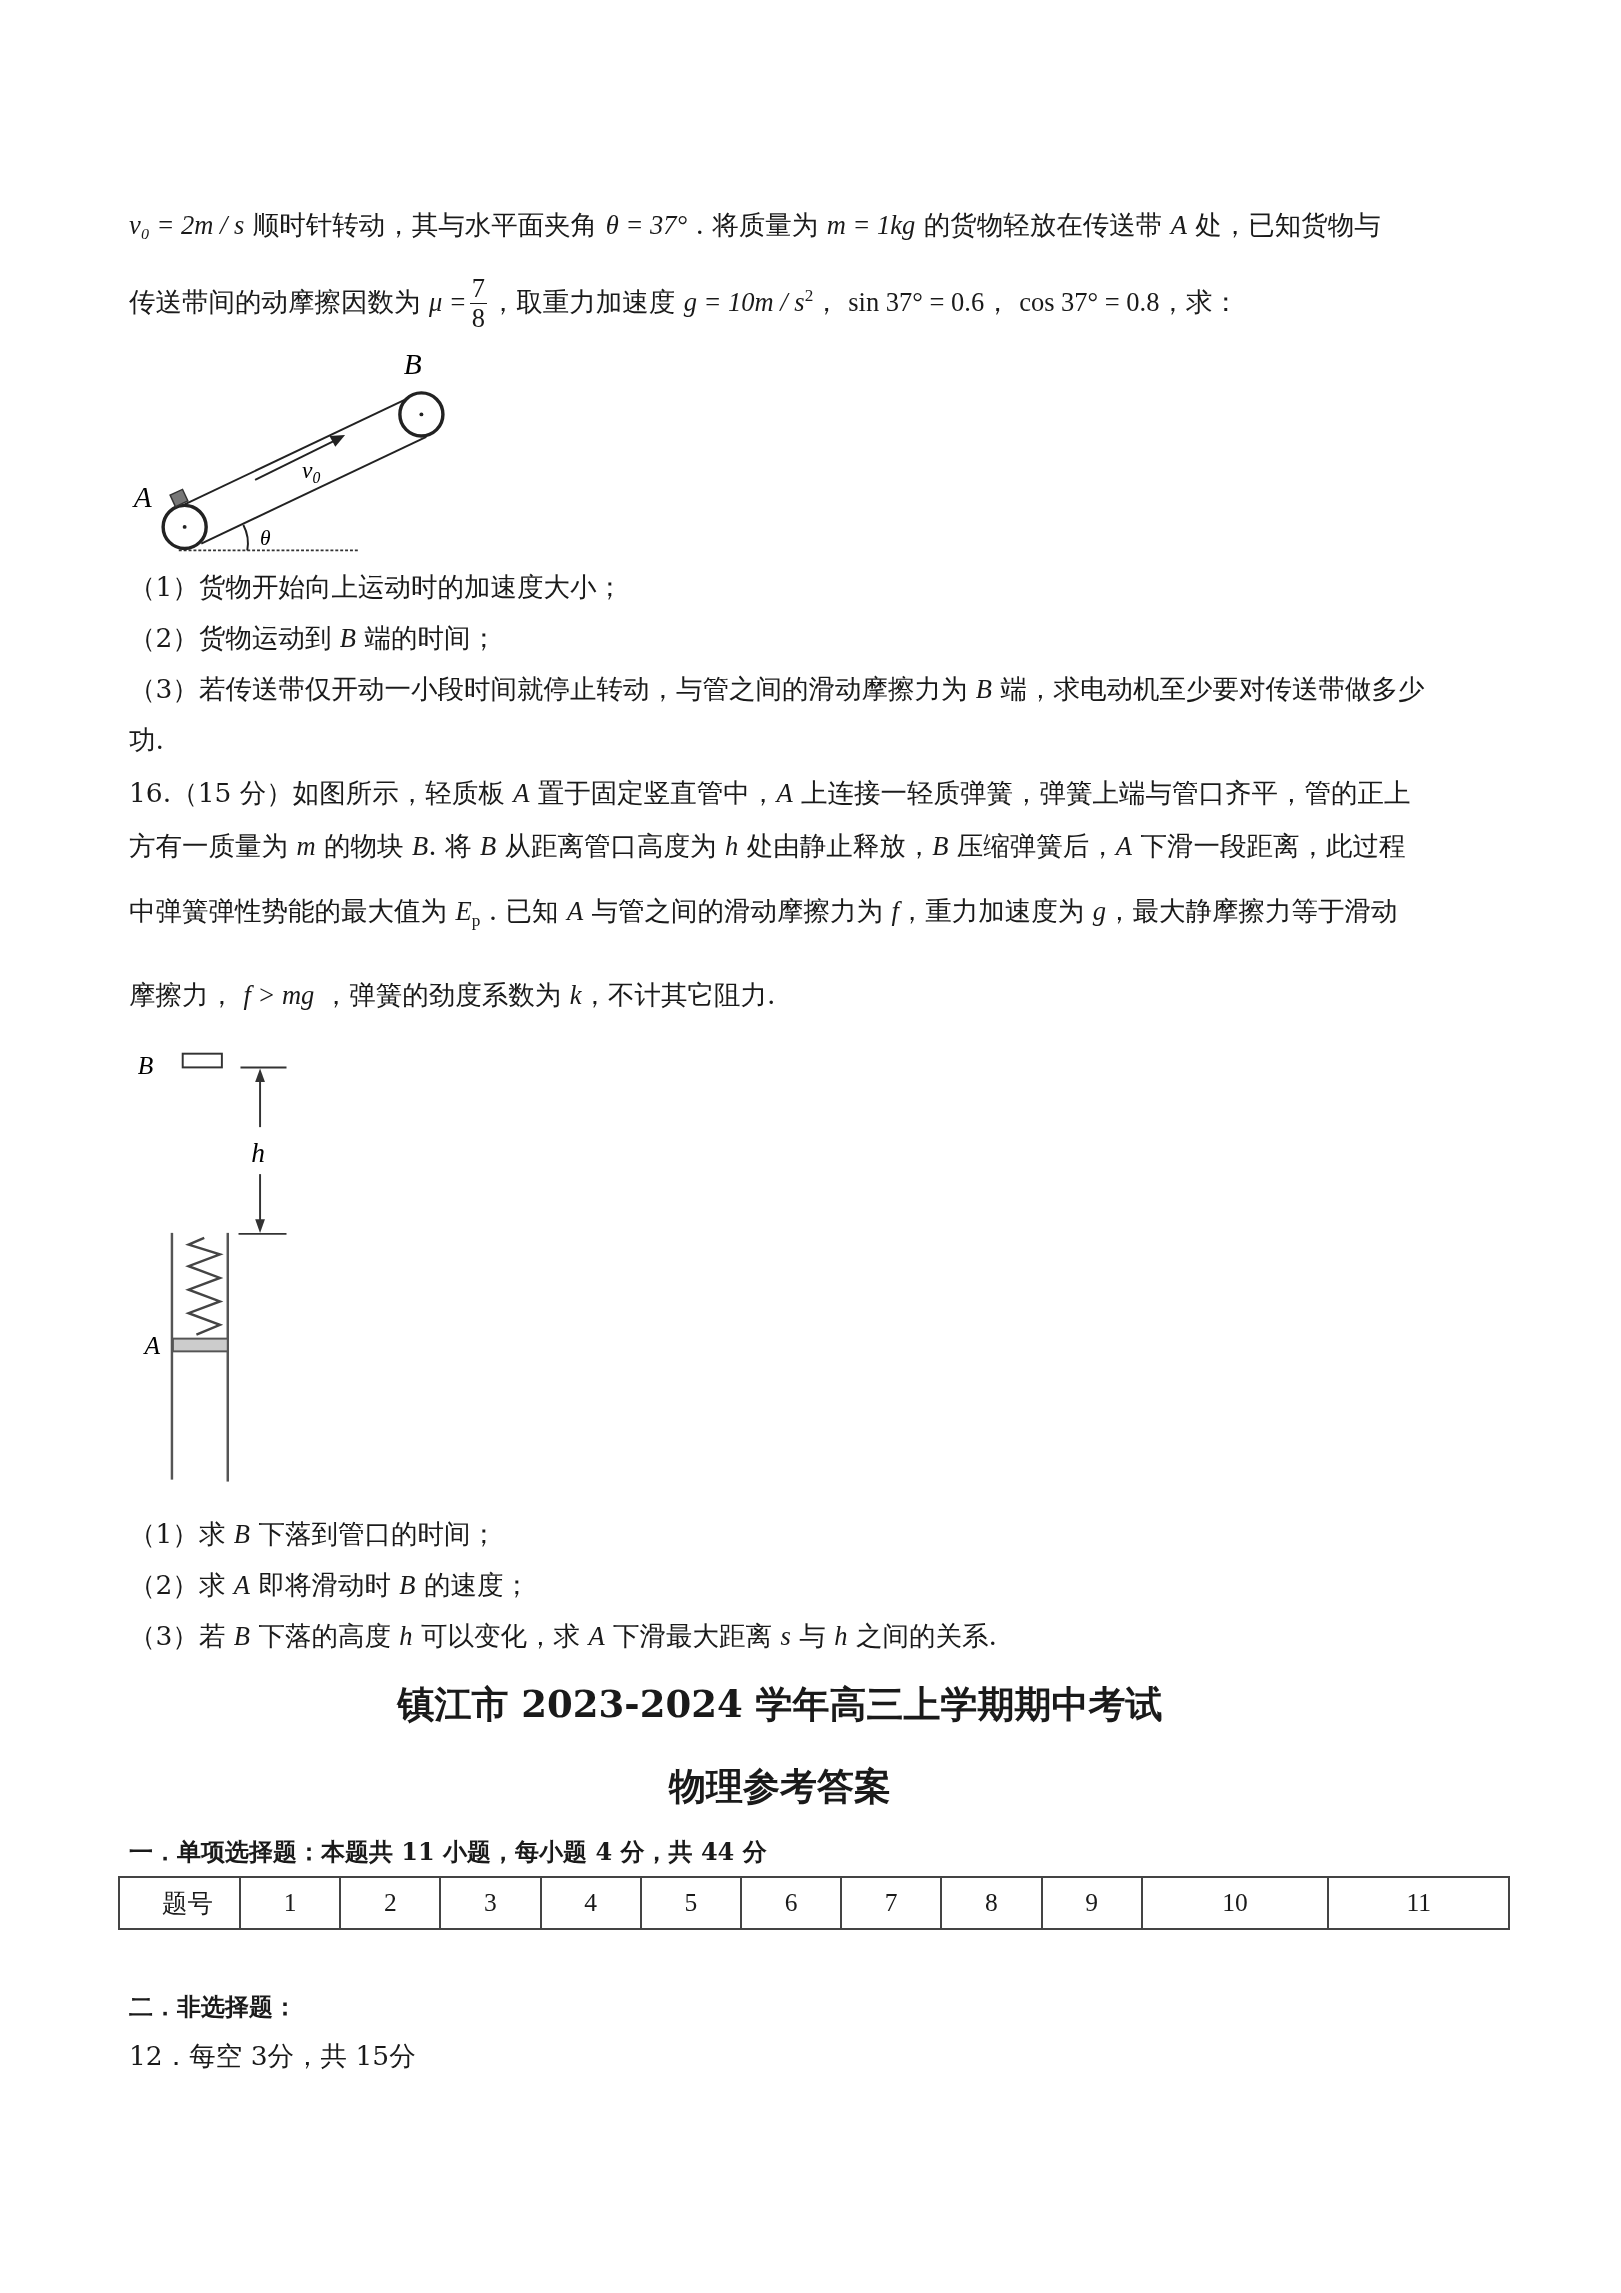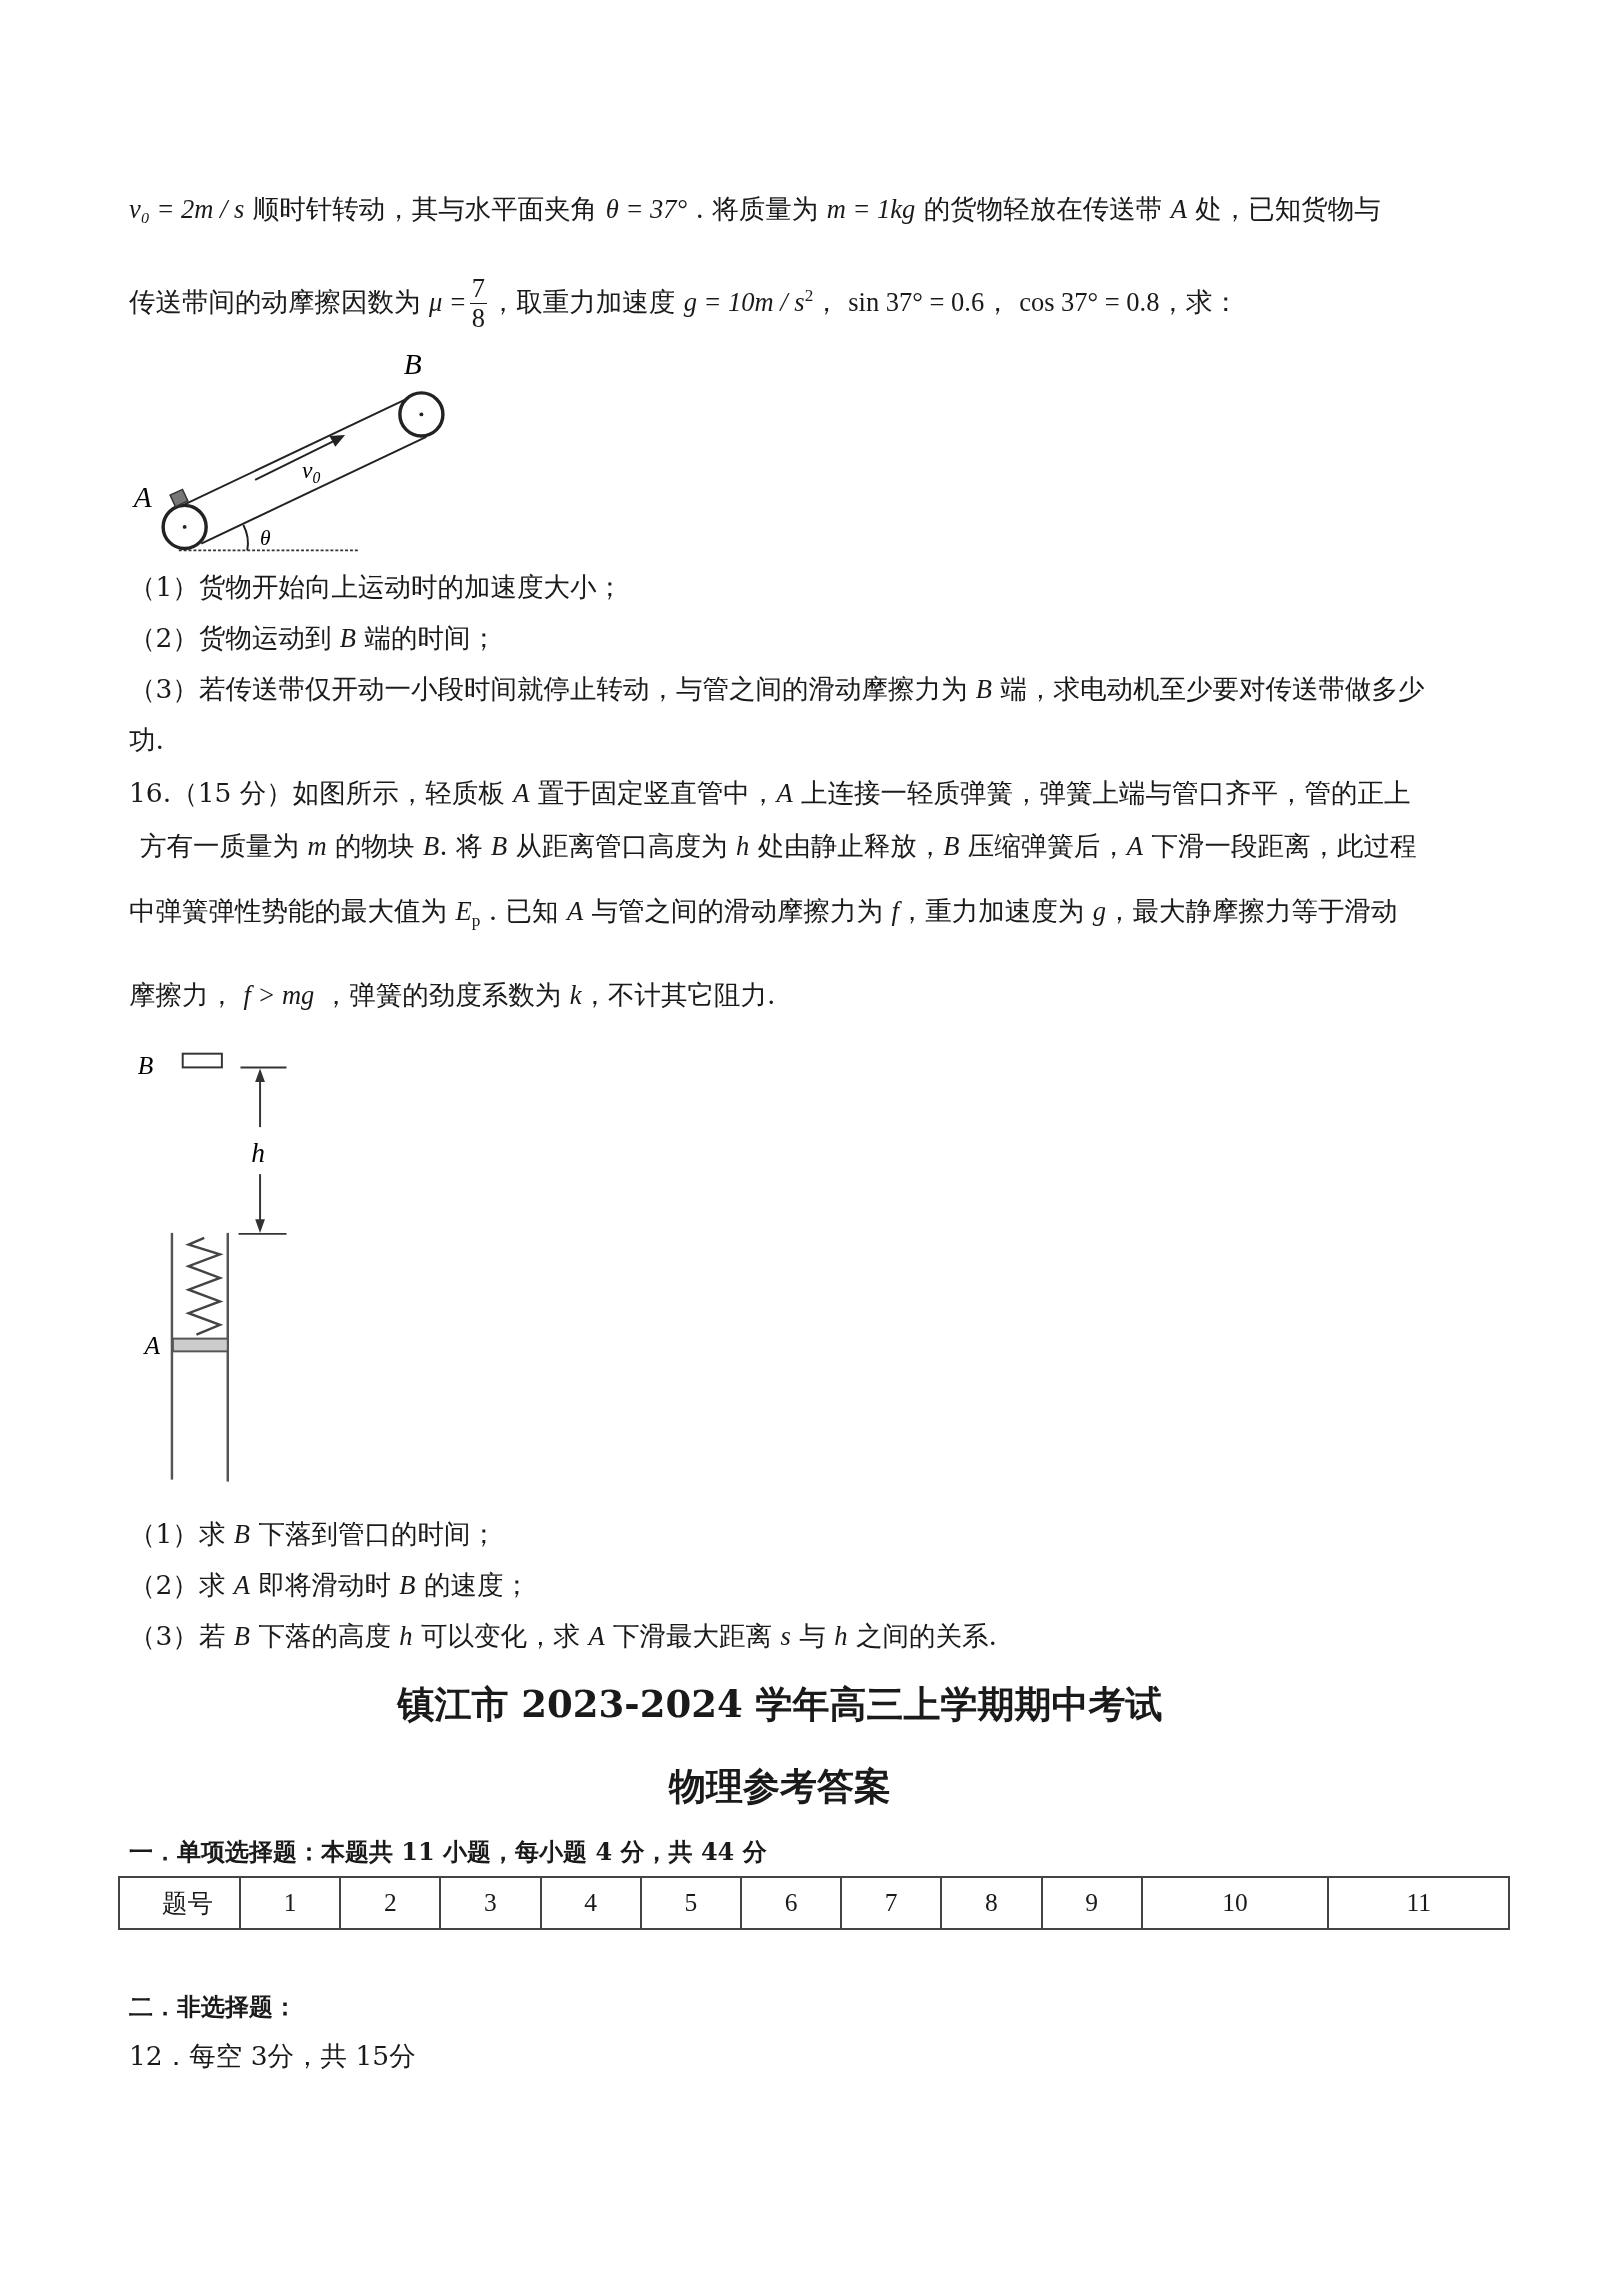--- a/index.html
+++ b/index.html
@@ -15,21 +15,21 @@
   .title { position: absolute; left: 0; width: 1560px; text-align: center; font-weight: bold; font-size: 37px; line-height: 45px; font-family: "DejaVu Serif", serif; }
   .sect { font-weight: bold; font-size: 24px; }
   table.ans { position: absolute; left: 118px; top: 1876px; width: 1392px; border-collapse: collapse; font-size: 25.5px; }
   table.ans td { border: 2px solid #444; height: 50px; text-align: center; font-family: "Liberation Serif", serif; padding: 0; }
   table.ans td.hdr { width: 103px; font-family: "DejaVu Sans", sans-serif; padding-left: 16px; }
   svg { position: absolute; }
 </style>
 </head>
 <body>
 
-<div class="line" style="top:192px;">
+<div class="line" style="top:208px;">
   <span class="it">v₀ = 2m / s</span><span> 顺时针转动，其与水平面夹角 </span><span class="it">θ = 37°</span><span> . 将质量为 </span><span class="it">m = 1kg</span><span> 的货物轻放在传送带 </span><span class="it">A</span><span> 处，已知货物与</span>
 </div>
 
 <div class="line" style="top:274px;">
   <span>传送带间的动摩擦因数为 </span><span class="it">μ =</span><span class="frac"><span class="num">7</span><span>8</span></span><span>，取重力加速度 </span><span class="it">g = 10m / s</span><sup class="m">2</sup><span>， </span><span class="m">sin 37° = 0.6</span><span>， </span><span class="m">cos 37° = 0.8</span><span>，求：</span>
 </div>
 
 <svg style="left:118px; top:343px;" width="372" height="225" viewBox="0 0 380 230">
   <line x1="62" y1="212" x2="245" y2="212" stroke="#333" stroke-width="2" stroke-dasharray="3,2"></line>
   <circle cx="68" cy="188" r="22" fill="none" stroke="#222" stroke-width="3.5"></circle>
@@ -57,21 +57,21 @@
 <div class="line" style="top:672px;">
   <span>（3）</span><span>若传送带仅开动一小段时间就停止转动，与管之间的滑动摩擦力为 </span><span class="it">B</span><span> 端，求电动机至少要对传送带做多少</span>
 </div>
 <div class="line" style="top:723px;">
   <span>功.</span>
 </div>
 
 <div class="line" style="top:776px;">
   <span>16.</span><span>（15 分）</span><span>如图所示，轻质板 </span><span class="it">A</span><span> 置于固定竖直管中，</span><span class="it">A</span><span> 上连接一轻质弹簧，弹簧上端与管口齐平，管的正上</span>
 </div>
-<div class="line" style="top:829px;margin-left:11px;">
+<div class="line" style="top:829px;">
   <span>方有一质量为 </span><span class="it">m</span><span> 的物块 </span><span class="it">B</span><span>. 将 </span><span class="it">B</span><span> 从距离管口高度为 </span><span class="it">h</span><span> 处由静止释放，</span><span class="it">B</span><span> 压缩弹簧后，</span><span class="it">A</span><span> 下滑一段距离，此过程</span>
 </div>
 <div class="line" style="top:894px;">
   <span>中弹簧弹性势能的最大值为 </span><span class="it">E</span><sub class="m">p</sub><span> . 已知 </span><span class="it">A</span><span> 与管之间的滑动摩擦力为 </span><span class="it">f</span><span>，重力加速度为 </span><span class="it">g</span><span>，最大静摩擦力等于滑动</span>
 </div>
 <div class="line" style="top:978px;">
   <span>摩擦力， </span><span class="it">f &gt; mg</span><span> ，弹簧的劲度系数为 </span><span class="it">k</span><span>，不计其它阻力.</span>
 </div>
 
 <svg style="left:118px; top:1039px;" width="196" height="470" viewBox="0 0 200 480">

